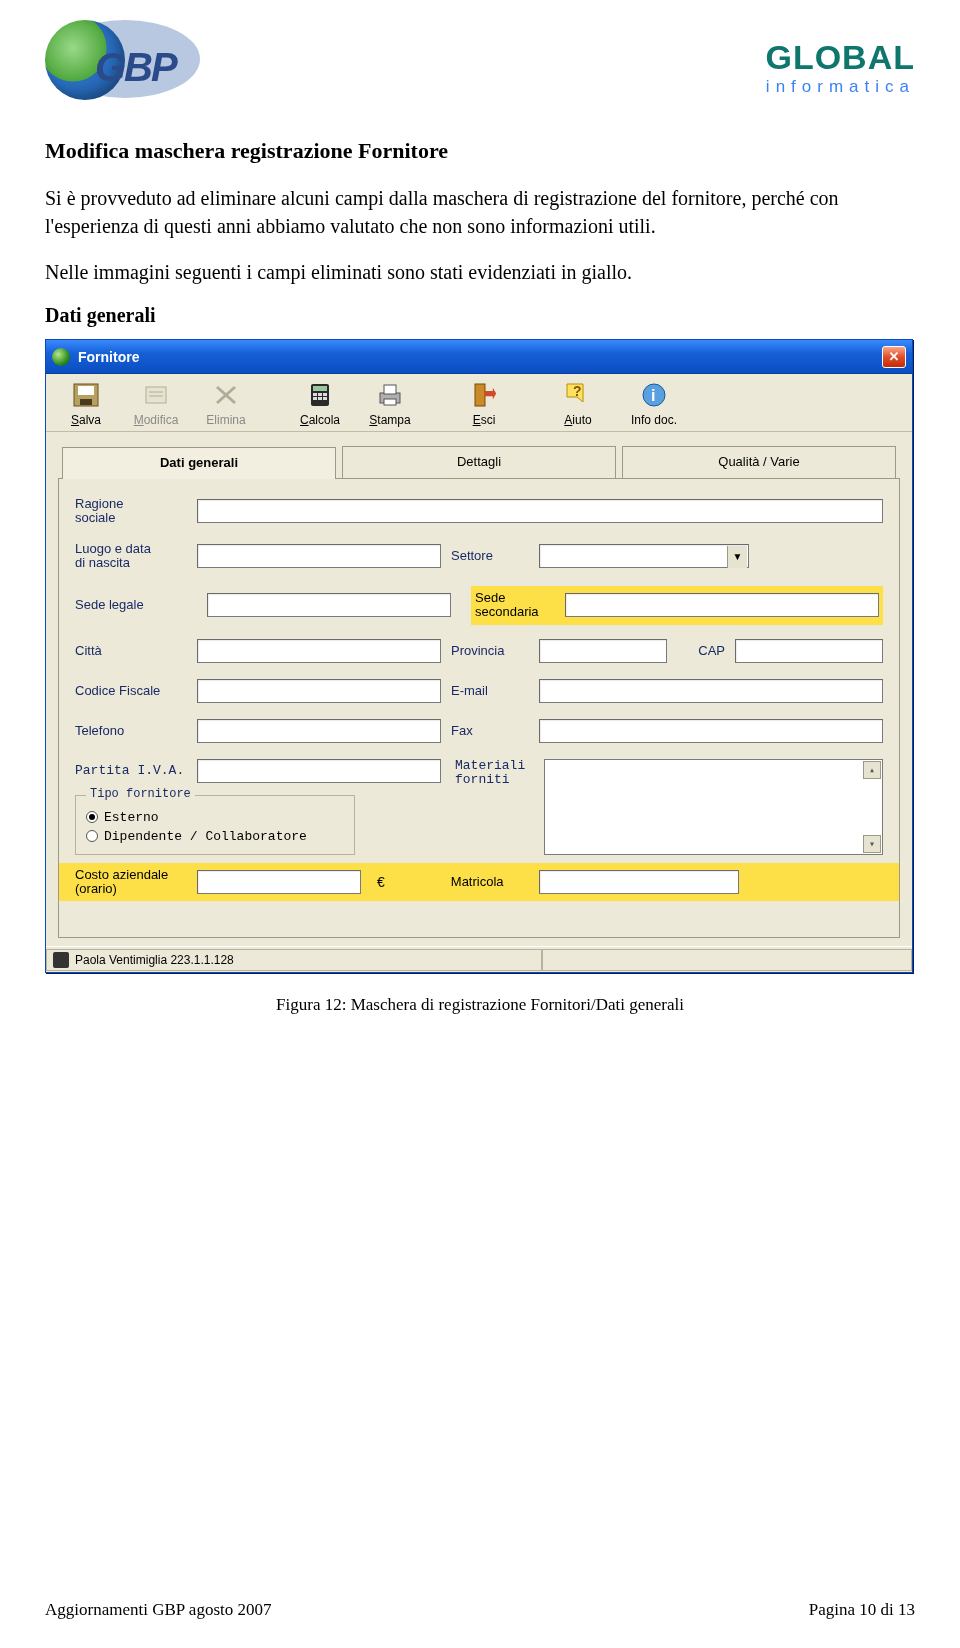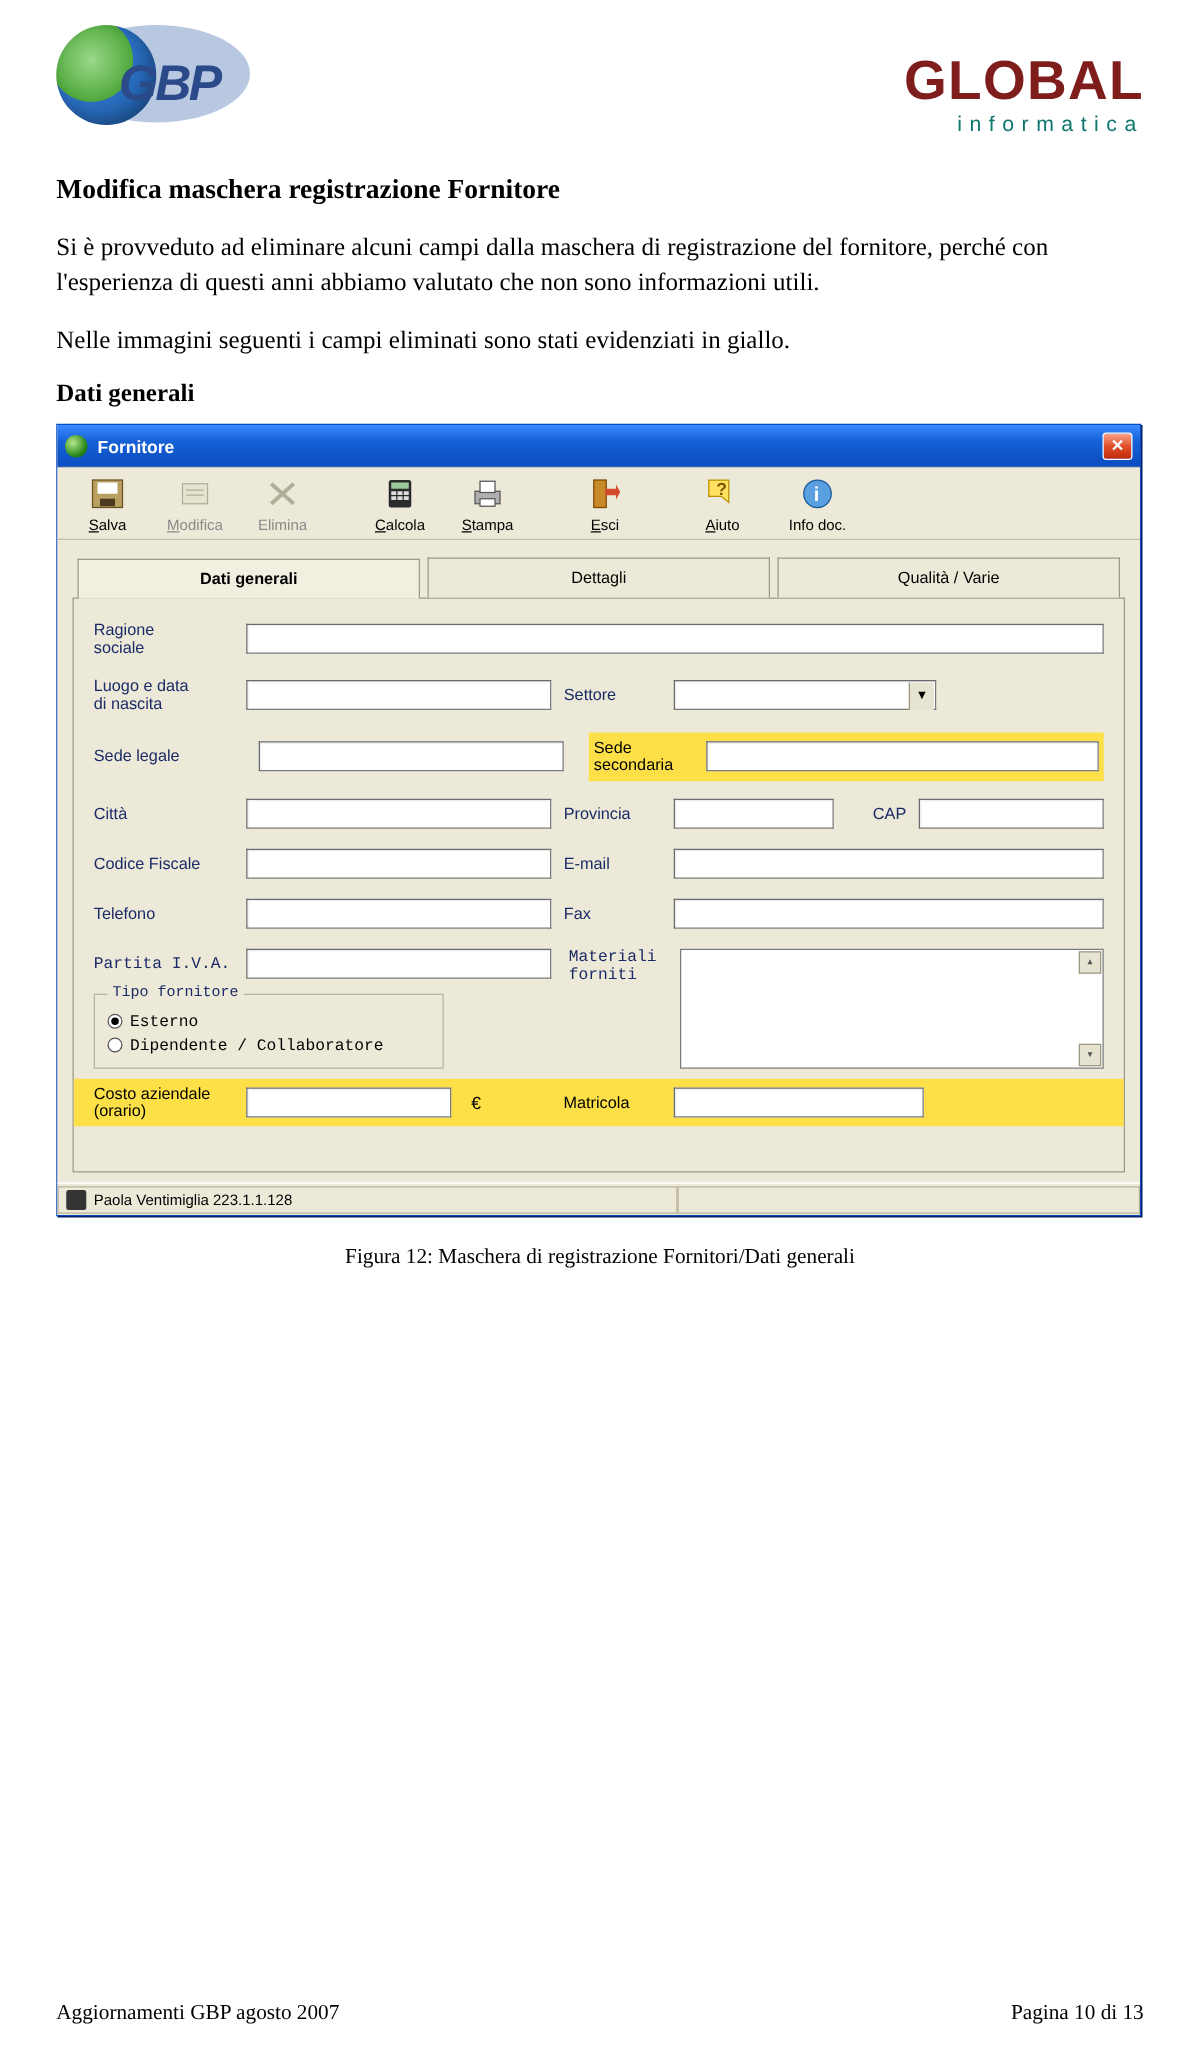--- a/index.html
+++ b/index.html
@@ -6,21 +6,21 @@
   body {
     width: 960px;
     height: 1648px;
     background: #ffffff;
     font-family: Arial, Helvetica, sans-serif;
     color: #000;
     position: relative;
   }
   .page { padding: 15px 45px 30px 45px; }
   .header-row {
-    display: flex; justify-content: space-between; align-items: flex-end;
+    display: flex; justify-content: space-between; align-items: center;
     margin-bottom: 28px;
   }
   .logo-gbp {
     width: 170px; height: 95px; position: relative;
   }
   .logo-gbp .ellipse {
     position: absolute; left: 5px; top: 5px; width: 150px; height: 78px;
     background: #b8c8e0; border-radius: 50%;
   }
   .logo-gbp .globe {
@@ -31,24 +31,24 @@
   }
   .logo-gbp .txt {
     position: absolute; left: 50px; top: 30px;
     font-family: "Arial Black", Arial, sans-serif;
     font-size: 40px; font-weight: 900; color: #2a4a8a; letter-spacing: -2px;
     font-style: italic;
   }
   .logo-global { text-align: right; padding-top: 10px; }
   .logo-global .g1 {
     font-family: "Arial Black", Arial, sans-serif;
-    font-size: 44px; font-weight: 900; color: #7f1d1d; letter-spacing: 1px;
+    font-size: 34px; font-weight: 900; color: #0f766e; letter-spacing: 1px;
   }
   .logo-global .g2 {
-    font-size: 17px; color: #0f766e; letter-spacing: 6px;
+    font-size: 17px; color: #3b82f6; letter-spacing: 6px;
   }
 
   .heading {
     font-family: Garamond, "Times New Roman", serif;
     font-size: 22px; font-weight: bold; margin: 10px 0 20px 0;
   }
   .body-text {
     font-family: Garamond, "Times New Roman", serif;
     font-size: 20px; line-height: 1.4; margin-bottom: 18px;
   }

